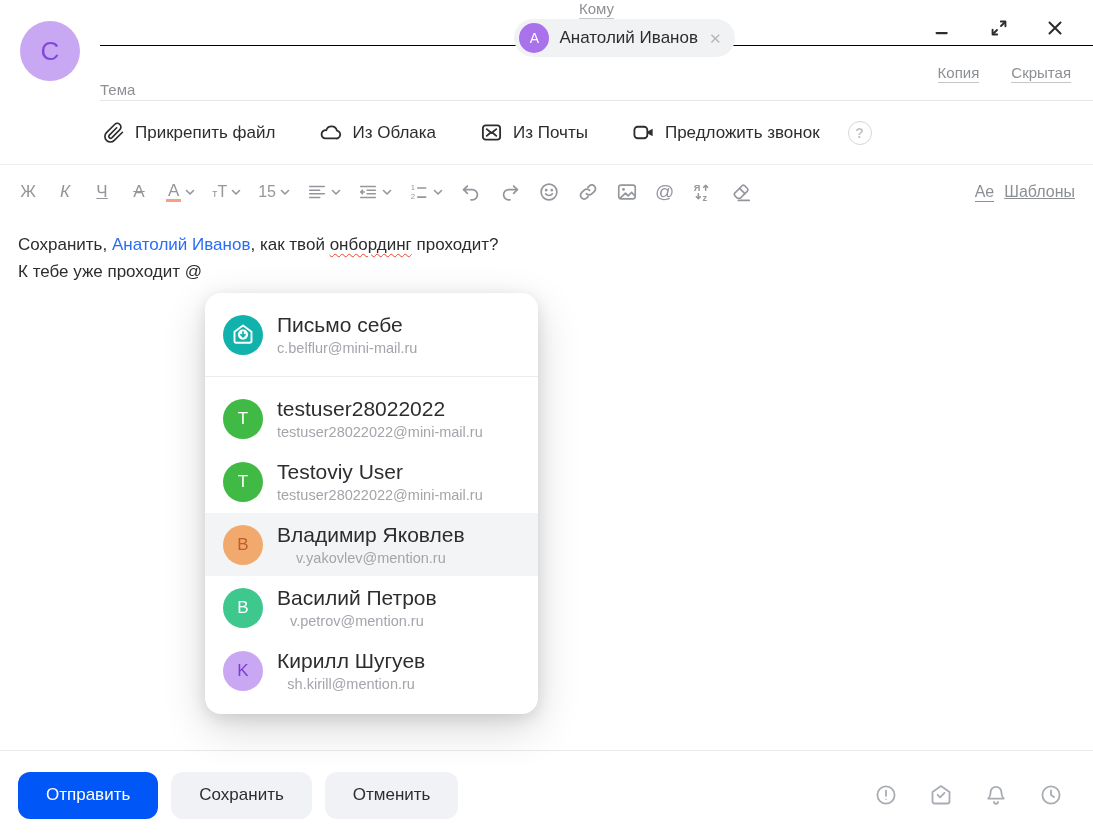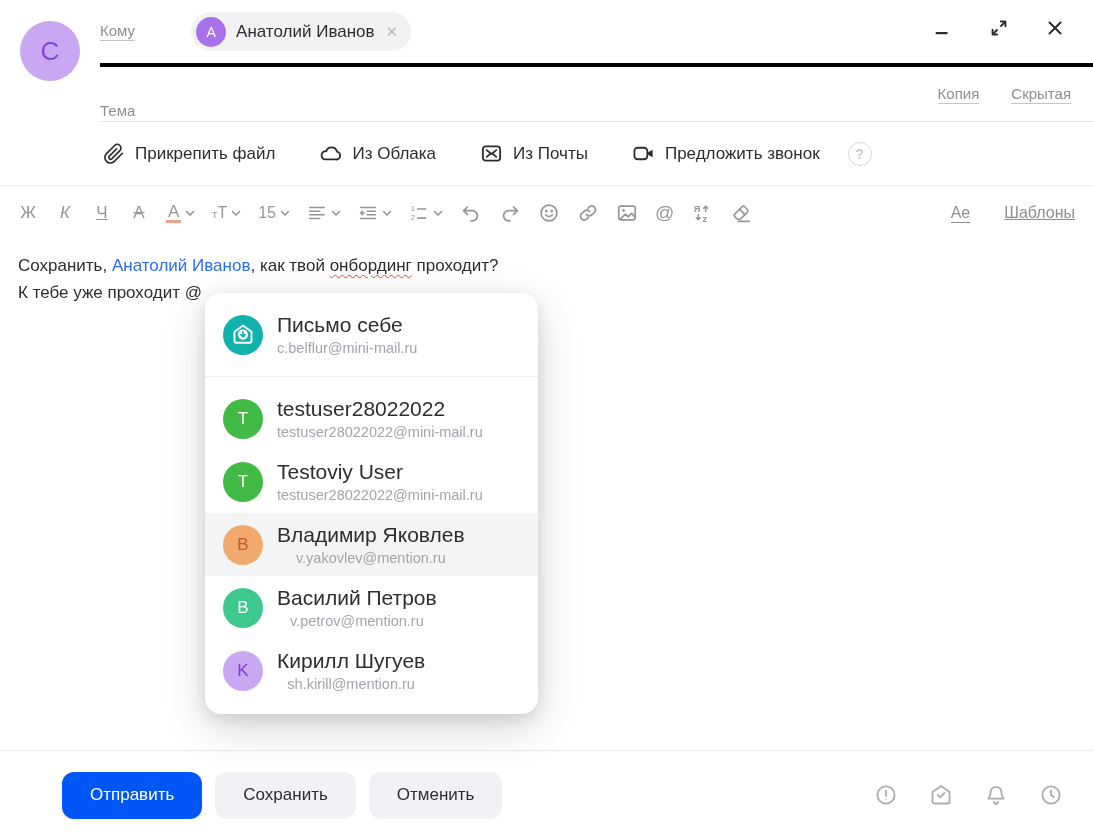--- a/index.html
+++ b/index.html
@@ -5,21 +5,21 @@
   * { margin:0; padding:0; box-sizing:border-box; }
   html,body { background:#fff; }
   body { font-family:"Liberation Sans","DejaVu Sans",sans-serif; color:#2c2d2e; }
   .app { position:relative; width:1093px; height:839px; background:#fff; overflow:hidden; }
 
   
   .sender-avatar { position:absolute; left:20px; top:21px; width:60px; height:60px;
     border-radius:50%; display:flex; align-items:center; justify-content:center;
     font-size:26px; font-weight:500; }
   .header-rows { margin-left:100px; }
-  .row-to { height:67px; display:flex; align-items:center; border-bottom:4px solid #000000; }
+  .row-to { height:46px; display:flex; align-items:center; border-bottom:1px solid #000000;flex-direction:column; }
   .row-subject { height:55px; display:flex; align-items:center; border-bottom:1px solid #e4e6e8; padding-right:22px; }
   .hdr-link { font-size:15px; color:#8c8f94; border-bottom:1px solid #c4c6c9; padding-bottom:1px; cursor:pointer; }
   .subject-ph { font-size:15px; color:#8c8f94;margin-top:32px; }
   .hdr-spacer { flex:1; }
   .row-subject .hdr-link + .hdr-link { margin-left:32px; }
 
   .chip { margin-left:56px; display:flex; align-items:center; background:#f1f2f4;
     border-radius:20px; height:39px; padding:4px 13px 4px 5px; }
   .chip-avatar { width:30px; height:30px; border-radius:50%; color:#fff;
     display:flex; align-items:center; justify-content:center; font-size:14px; margin-right:10px; }
@@ -44,21 +44,21 @@
   .format-bar { height:54px; display:flex; align-items:center; padding:0 18px; gap:17px; color:#93969b; }
   .fmt { display:flex; align-items:center; gap:4px; cursor:pointer; color:#93969b; }
   .fmt-letter { font-size:17px; font-weight:500; width:20px; text-align:center; }
   .u { text-decoration:underline; }
   .s { text-decoration:line-through; }
   .color-a { border-bottom:3px solid #f3a183; line-height:1.05; width:auto; padding:0 2px; }
   .fmt-size { font-size:16px; }
   .fmt-tt { font-size:16px; font-weight:500; }
   .fmt-tt small { font-size:11px; }
   .chev svg { display:block; }
-  .right-tools { margin-left:auto; display:flex; align-items:center; gap:34px; }
+  .right-tools { margin-left:auto; display:flex; align-items:center; gap:10px; }
   .sig-glyph { font-size:16px; color:#8c8f94; border-bottom:1.5px solid #8c8f94; cursor:pointer; }
   .templates-link { font-size:16px; color:#8c8f94; text-decoration:underline; cursor:pointer; }
 
   
   .editor { height:520px; padding:12px 18px; font-size:17px; line-height:27px; color:#2c2d2e; }
   .mention { color:#2a6df5; }
   .misspelled { text-decoration:underline wavy #e8442e 1px; text-underline-offset:3px; }
 
   
   .dropdown { position:absolute; left:205px; top:293px; width:333px; background:#fff;
@@ -71,21 +71,21 @@
     display:flex; align-items:center; justify-content:center; font-size:17px; font-weight:500; }
   .dd-texts { display:flex; flex-direction:column; gap:3px; min-width:0; }
   .dd-name { font-size:21px; color:#2c2d2e; white-space:nowrap; }
   .dd-email { font-size:14.5px; color:#a2a5aa; white-space:nowrap;text-align:center; }
 
   
   .footer { position:absolute; left:0; right:0; bottom:0; height:89px;
     border-top:1px solid #e7e9eb; display:flex; align-items:center; padding:0 18px; gap:13px; background:#fff; }
   .btn { height:47px; border:none; border-radius:12px; font-size:17px; padding:0 28px;
     font-family:inherit; cursor:pointer; }
-  .btn-primary { color:#fff; font-weight:500;margin-left:44px; }
+  .btn-primary { color:#fff; font-weight:500; }
   .btn-secondary { background:#f0f2f5; color:#2c2d2e; }
   .footer-icons { margin-left:auto; display:flex; gap:31px; margin-right:12px; }
   .ficon { width:24px; height:24px; color:#a8acb3; cursor:pointer; }
   .ficon svg { display:block; }
 </style>
 </head>
 <body>
 
 <div class="app">
 

